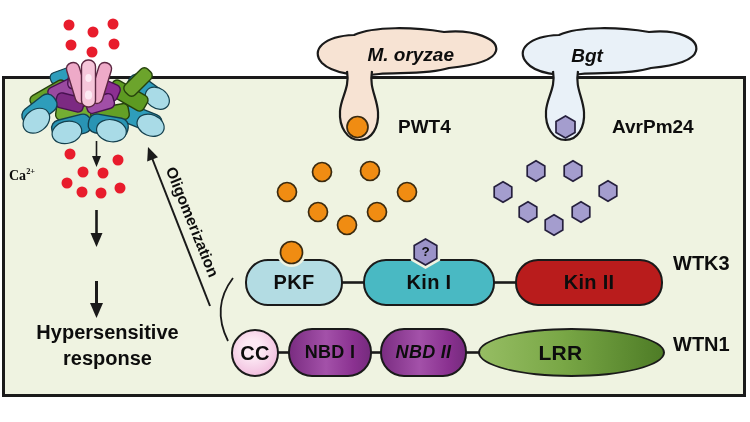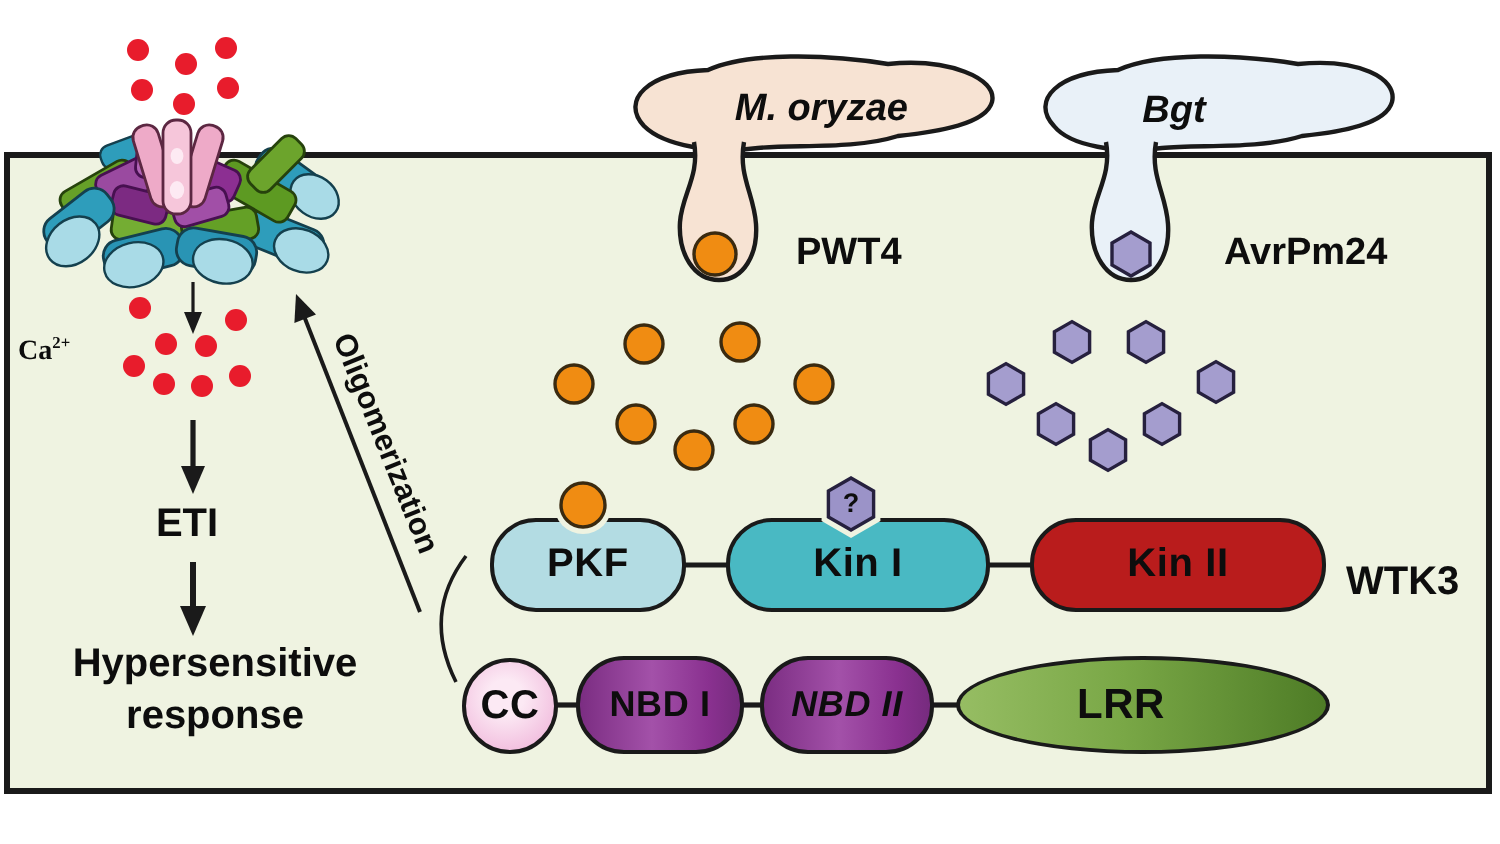--- a/index.html
+++ b/index.html
@@ -23,21 +23,21 @@
   #dom-kin2 { left:515px; top:259px; width:148px; height:47px; border-radius:23px; background:#b91c1c; }
   #dom-cc   { left:231px; top:329px; width:48px;  height:48px; border-radius:50%;
               background:radial-gradient(circle at 45% 40%, #fce9f4 25%, #eeb0d7 95%); font-size:20px; }
   #dom-nbd1 { left:288px; top:328px; width:84px;  height:49px; border-radius:24px;
               background:linear-gradient(90deg,#7b2d82,#a351a9 45%,#8a3190 80%,#762b7e); font-size:18px; }
   #dom-nbd2 { left:380px; top:328px; width:87px;  height:49px; border-radius:24px;
               background:linear-gradient(90deg,#7b2d82,#a351a9 45%,#8a3190 80%,#762b7e); font-size:18px;font-style:italic; }
   #dom-lrr  { left:478px; top:328px; width:187px; height:49px; border-radius:50%;
               background:linear-gradient(90deg,#96bd63,#79a746 45%,#4e7c26); padding-right:22px; font-size:21px; }
   .text-label { position:absolute; font-weight:bold; color:#0d0d0d; z-index:4; white-space:nowrap; }
-  #lbl-wtk3 { left:673px; top:280px; font-size:20px; }
+  #lbl-wtk3 { left:673px; top:252px; font-size:20px; }
   #lbl-wtn1 { left:673px; top:333px; font-size:20px; }
   #lbl-pwt4 { left:398px; top:116px; font-size:19px; }
   #lbl-avrpm24 { left:600px; top:116px; font-size:19px;margin-left:12px; }
   #lbl-moryzae { left:324px; top:44px; width:130px; text-align:right; font-size:19px; font-style:italic; }
   #lbl-bgt { left:552px; top:45px; width:70px; text-align:center; font-size:19px; font-style:italic; }
   #lbl-ca { left:9px; top:167px; font-size:14px;font-family:Liberation Serif, serif; }
   #lbl-ca sup { font-size:60%; }
   #lbl-eti { left:56px; top:251px; width:75px; text-align:center; font-size:20px; }
   #lbl-hyper { left:5px; top:320px; width:205px; text-align:center; font-size:20px; line-height:1.28; }
   #lbl-oligo {
@@ -209,25 +209,25 @@
 
   <svg id="gfx-over" width="750" height="422" viewBox="0 0 750 422">
     <circle cx="291.5" cy="252.5" r="14.5" fill="#eff3e1"></circle>
     <circle cx="291.5" cy="252.5" r="11" fill="#f08c12" stroke="#3a2a10" stroke-width="1.7"></circle>
     <polygon points="425.5,269 410.8,260.5 410.8,243.5 425.5,235 440.2,243.5 440.2,260.5" fill="#eff3e1"></polygon>
     <polygon points="425.5,265 414.2,258.5 414.2,245.5 425.5,239 436.8,245.5 436.8,258.5" fill="#9b93c8" stroke="#26203e" stroke-width="1.7"></polygon>
   </svg>
   <div id="qmark">?</div>
 
   <div class="text-label" id="lbl-ca"><span>Ca</span><sup>2+</sup></div>
-  <div class="text-label" id="lbl-eti">ETI</div>
   <div class="text-label" id="lbl-hyper">
     <div>Hypersensitive</div>
     <div>response</div>
   </div>
   <div class="text-label" id="lbl-oligo">Oligomerization</div>
   <div class="text-label" id="lbl-moryzae">M. oryzae</div>
   <div class="text-label" id="lbl-bgt">Bgt</div>
   <div class="text-label" id="lbl-pwt4">PWT4</div>
   <div class="text-label" id="lbl-avrpm24">AvrPm24</div>
   <div class="text-label" id="lbl-wtk3">WTK3</div>
+  <div class="text-label" id="lbl-wtn1">WTN1</div>
 
 </div>
 
 </body></html>

